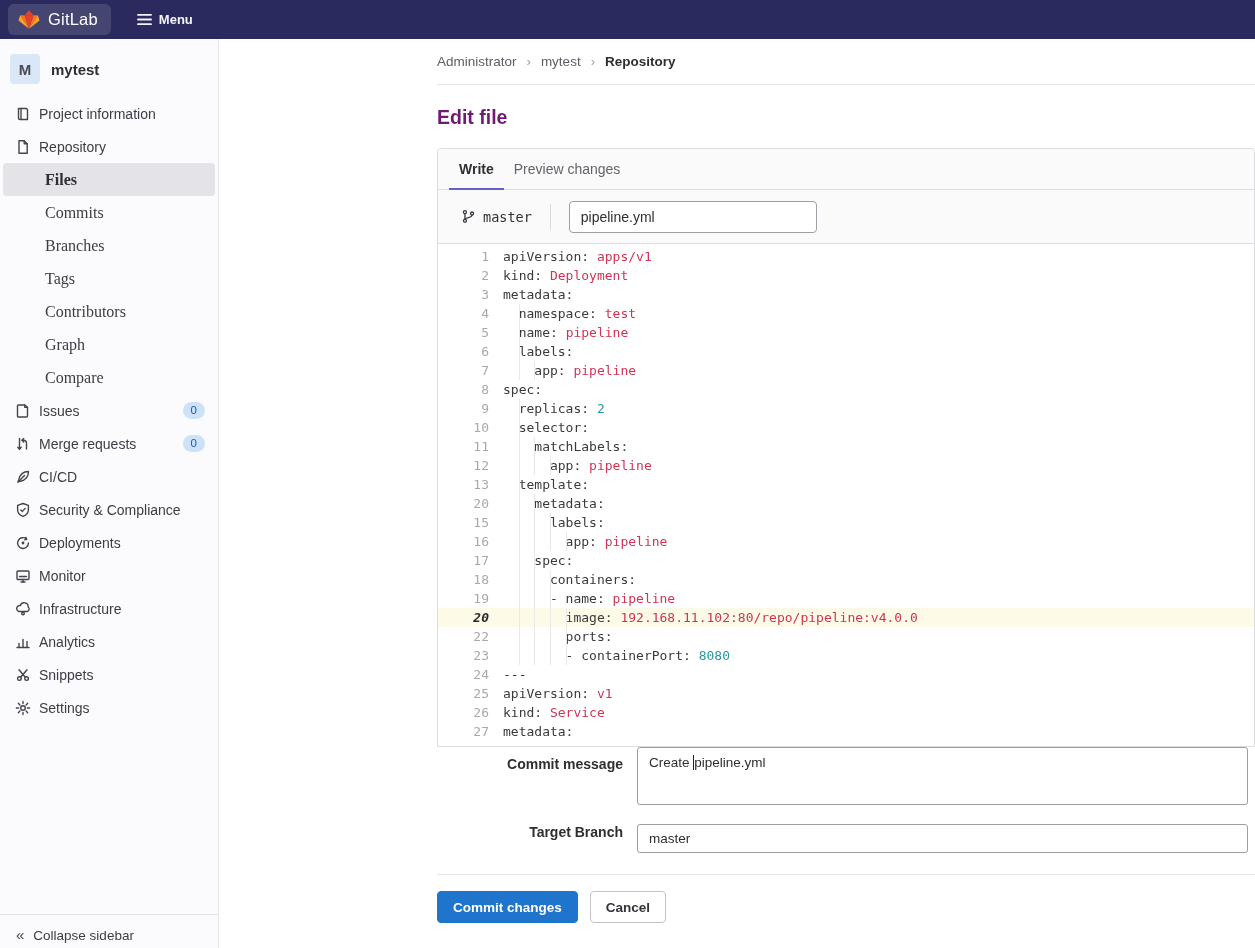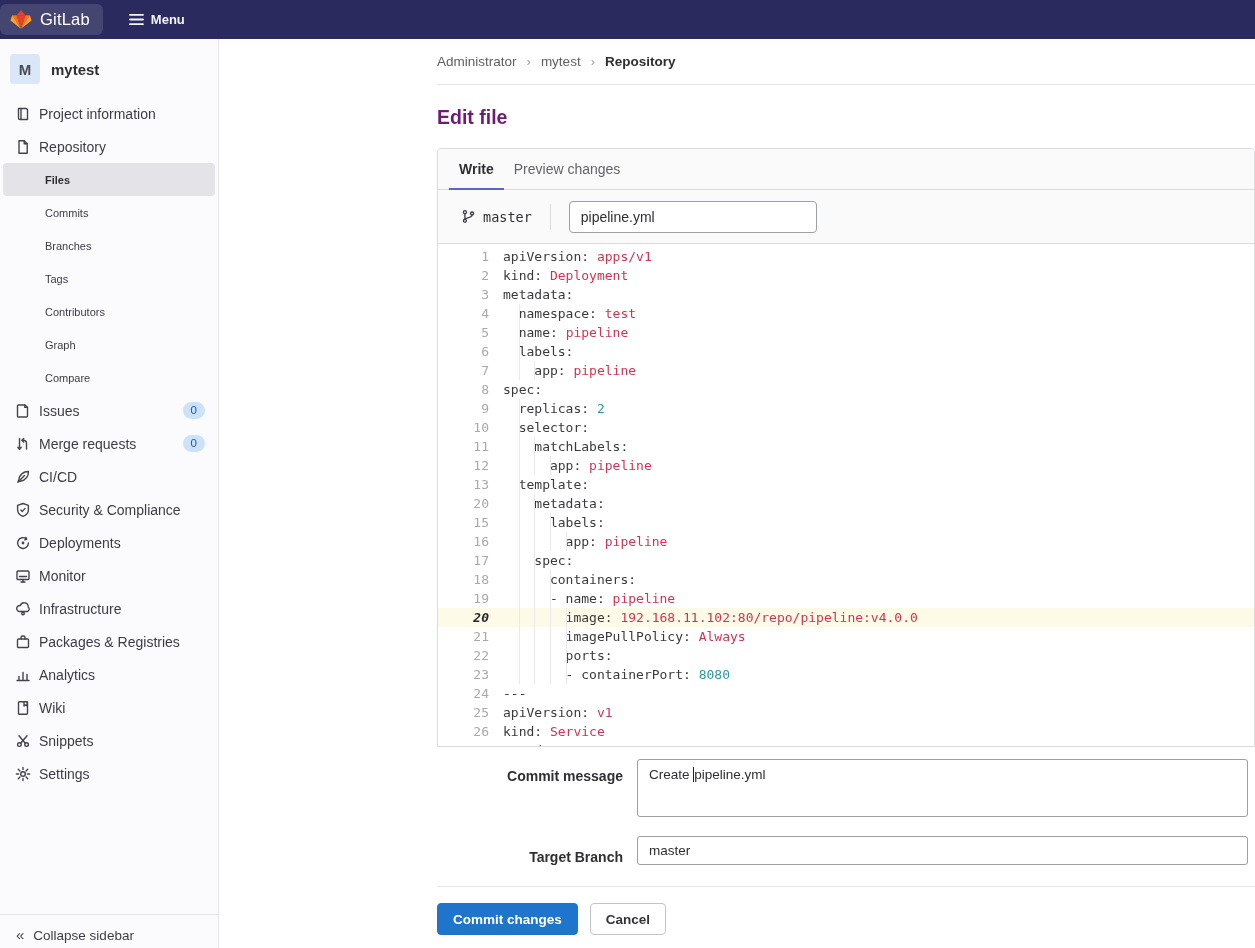--- a/index.html
+++ b/index.html
@@ -2,42 +2,42 @@
 <html style="--navbar-bg: #2a2a5e; --accent: #6161c6; --primary: #1f75cb; --str: #cf3552; --num: #2c969d; --line-hl: #fdfae7; --badge-bg: #cbe2f9; --badge-fg: #1f5aa8; --sidebar-bg: #fbfafd; --sidebar-active: #e4e3e8;"><head>
 <meta charset="utf-8">
 <style>
   * { margin:0; padding:0; box-sizing:border-box; }
   html,body { width:1255px; height:948px; overflow:hidden; background:#fff;
     font-family:"Liberation Sans","DejaVu Sans",sans-serif; color:#2f2e33; }
   .stage { position:relative; width:1255px; height:948px; overflow:hidden; }
 
   
   .navbar { position:absolute; top:0; left:0; right:0; height:39px;
-    background:var(--navbar-bg,#2a2a5e); display:flex; align-items:center; }
+    background:var(--navbar-bg,#2a2a5e); display:flex; align-items:center; padding-left:8px; }
   .logo-chip { display:flex; align-items:center; gap:8px; padding:5px 13px 5px 10px;
     border-radius:6px; background:rgba(255,255,255,.13); cursor:pointer; }
   .logo-chip .wordmark { color:#fff; font-size:16.5px; font-weight:500; letter-spacing:.2px; }
   .menu-btn { display:flex; align-items:center; gap:7px; margin-left:26px; background:none;
     border:none; color:#f4f4fb; font-size:13px; font-weight:700; cursor:pointer;
     font-family:inherit; }
 
   
   .sidebar { position:absolute; top:39px; left:0; bottom:0; width:219px;
     background:var(--sidebar-bg,#fbfafd); border-right:1px solid #e7e7ec; }
   .ctx-header { display:flex; align-items:center; gap:11px; padding:15px 16px 11px 10px; }
   .avatar { width:30px; height:30px; border-radius:4px; background:#d9e7f8; color:#4b4b55;
     font-weight:600; font-size:15px; display:flex; align-items:center; justify-content:center; }
   .proj-name { font-size:15px; font-weight:600; color:#2f2e33; cursor:pointer; }
   .side-nav { padding-top:2px; }
   .side-item { display:flex; align-items:center; height:33px; padding:0 8px 0 15px;
     font-size:14px; color:#3d3c44; text-decoration:none; cursor:pointer; }
   .side-item .s-icon { width:16px; height:16px; margin-right:8px; color:#45444d;
     display:inline-flex; flex-shrink:0; }
   .side-item .s-icon svg { width:16px; height:16px; }
-  .side-item.sub { padding-left:45px; font-size:11px; }
+  .side-item.sub { padding-left:45px; font-size:16px;font-family:Liberation Serif, serif; }
   .side-item.active { background:var(--sidebar-active,#e4e3e8); border-radius:4px;
     margin:0 3px; padding-left:42px; font-weight:600; color:#2f2e33; }
   .badge { margin-left:auto; margin-right:5px; background:var(--badge-bg,#cbe2f9);
     color:var(--badge-fg,#1f5aa8); font-size:11.5px; line-height:17px; padding:0 8px;
     border-radius:9px; }
   .collapse { position:absolute; left:0; right:0; bottom:0; border-top:1px solid #e3e3e8;
     padding:13px 16px 0 16px; height:34px; font-size:13.5px; color:#3d3c44; cursor:pointer;
     display:flex; align-items:flex-start; gap:9px; }
   .collapse .dbl { font-size:15px; line-height:14px; color:#45444d; }
 
@@ -77,25 +77,25 @@
   .ln { width:60px; flex-shrink:0; text-align:right; padding-right:9px;
     color:#a9a8ae; user-select:none; }
   .cline.active .ln { color:#28272d; font-weight:600;font-style:italic; }
   .lcode { position:relative; margin-left:5px; white-space:pre; flex:1; }
   .iguide { position:absolute; top:0; bottom:0; width:1px; background:#e8e8ec; }
   .tok-p { color:#3a3a3e; }
   .tok-s { color:var(--str,#cf3552); }
   .tok-n { color:var(--num,#2c969d); }
 
   
-  .frow { display:flex; margin-top:12px; }
+  .frow { display:flex; }
   .frow .flabel { width:200px; flex-shrink:0; text-align:right; padding-right:14px;
     font-size:14px; font-weight:600; color:#2f2e33; }
   .commit-row .flabel { padding-top:9px; }
-  .target-row { margin-top:19px; align-items:flex-end; }
+  .target-row { margin-top:19px; align-items:flex-start; }
   .fake-textarea { width:611px; height:58px; border:1px solid #9e9ea7; border-radius:3px;
     background:#fff; padding:7px 11px; font-size:13.5px; color:#2f2e33; cursor:text; }
   .caret { display:inline-block; width:0; border-left:1.5px solid #222;
     height:15px; vertical-align:text-bottom; }
   .target-input { width:611px; height:29px; border:1px solid #9e9ea7; border-radius:3px;
     padding:0 11px; font-size:13.5px; color:#2f2e33; font-family:inherit; }
   .divider { height:1px; background:#e6e6ea; margin-top:21px; }
   .actions { padding-top:16px; display:flex; gap:12px; }
   .btn { height:32px; border-radius:4px; font-size:13.5px; font-weight:600;
     padding:0 15px; cursor:pointer; font-family:inherit; }
@@ -246,45 +246,27 @@
             <svg viewBox="0 0 16 16" fill="none" stroke="currentColor" stroke-width="1.4" stroke-linecap="round" stroke-linejoin="round">
               <path d="M5 10.5a3 3 0 1 1 .4-5.9A4 4 0 0 1 13.2 6 2.6 2.6 0 0 1 12.4 10.5z"></path>
               <circle cx="8" cy="12.5" r="1.3"></circle>
             </svg>
           </span>
           <span>Infrastructure</span>
         </a>
         <a class="side-item">
           <span class="s-icon">
             <svg viewBox="0 0 16 16" fill="none" stroke="currentColor" stroke-width="1.4" stroke-linecap="round" stroke-linejoin="round">
-              <rect x="2.5" y="5" width="11" height="8.5" rx="1"></rect>
-              <path d="M6 5V3.5A1.5 1.5 0 0 1 7.5 2h1A1.5 1.5 0 0 1 10 3.5V5"></path>
-            </svg>
-          </span>
-          <span>Packages &amp; Registries</span>
-        </a>
-        <a class="side-item">
-          <span class="s-icon">
-            <svg viewBox="0 0 16 16" fill="none" stroke="currentColor" stroke-width="1.4" stroke-linecap="round" stroke-linejoin="round">
               <line x1="4" y1="13" x2="4" y2="9.5"></line>
               <line x1="8" y1="13" x2="8" y2="5.5"></line>
               <line x1="12" y1="13" x2="12" y2="7.5"></line>
               <line x1="2" y1="13.5" x2="14" y2="13.5"></line>
             </svg>
           </span>
           <span>Analytics</span>
-        </a>
-        <a class="side-item">
-          <span class="s-icon">
-            <svg viewBox="0 0 16 16" fill="none" stroke="currentColor" stroke-width="1.4" stroke-linecap="round" stroke-linejoin="round">
-              <rect x="3.5" y="1.8" width="9" height="12.4" rx="1"></rect>
-              <path d="M9 1.8v4.2l1.6-1.1 1.6 1.1V1.8"></path>
-            </svg>
-          </span>
-          <span>Wiki</span>
         </a>
         <a class="side-item">
           <span class="s-icon">
             <svg viewBox="0 0 16 16" fill="none" stroke="currentColor" stroke-width="1.4" stroke-linecap="round" stroke-linejoin="round">
               <circle cx="4.4" cy="11.6" r="1.8"></circle>
               <circle cx="11.6" cy="11.6" r="1.8"></circle>
               <line x1="5.7" y1="10.3" x2="12" y2="2.8"></line>
               <line x1="10.3" y1="10.3" x2="4" y2="2.8"></line>
             </svg>
           </span>
@@ -411,24 +393,20 @@
             </div>
             <div class="cline">
               <span class="ln">19</span>
               <span class="lcode"><span class="iguide" style="left: 2ch;"></span><span class="iguide" style="left: 4ch;"></span><span class="iguide" style="left: 6ch;"></span><span class="tok-p">      - name: </span><span class="tok-s">pipeline</span></span>
             </div>
             <div class="cline active">
               <span class="ln">20</span>
               <span class="lcode"><span class="iguide" style="left: 2ch;"></span><span class="iguide" style="left: 4ch;"></span><span class="iguide" style="left: 6ch;"></span><span class="iguide" style="left: 8ch;"></span><span class="tok-p">        image: </span><span class="tok-s">192.168.11.102:80/repo/pipeline:v4.0.0</span></span>
             </div>
             <div class="cline">
-              <span class="ln">21</span>
-              <span class="lcode"><span class="iguide" style="left: 2ch;"></span><span class="iguide" style="left: 4ch;"></span><span class="iguide" style="left: 6ch;"></span><span class="iguide" style="left: 8ch;"></span><span class="tok-p">        imagePullPolicy: </span><span class="tok-s">Always</span></span>
-            </div>
-            <div class="cline">
               <span class="ln">22</span>
               <span class="lcode"><span class="iguide" style="left: 2ch;"></span><span class="iguide" style="left: 4ch;"></span><span class="iguide" style="left: 6ch;"></span><span class="iguide" style="left: 8ch;"></span><span class="tok-p">        ports:</span></span>
             </div>
             <div class="cline">
               <span class="ln">23</span>
               <span class="lcode"><span class="iguide" style="left: 2ch;"></span><span class="iguide" style="left: 4ch;"></span><span class="iguide" style="left: 6ch;"></span><span class="iguide" style="left: 8ch;"></span><span class="tok-p">        - containerPort: </span><span class="tok-n">8080</span></span>
             </div>
             <div class="cline">
               <span class="ln">24</span>
               <span class="lcode"><span class="tok-p">---</span></span>

